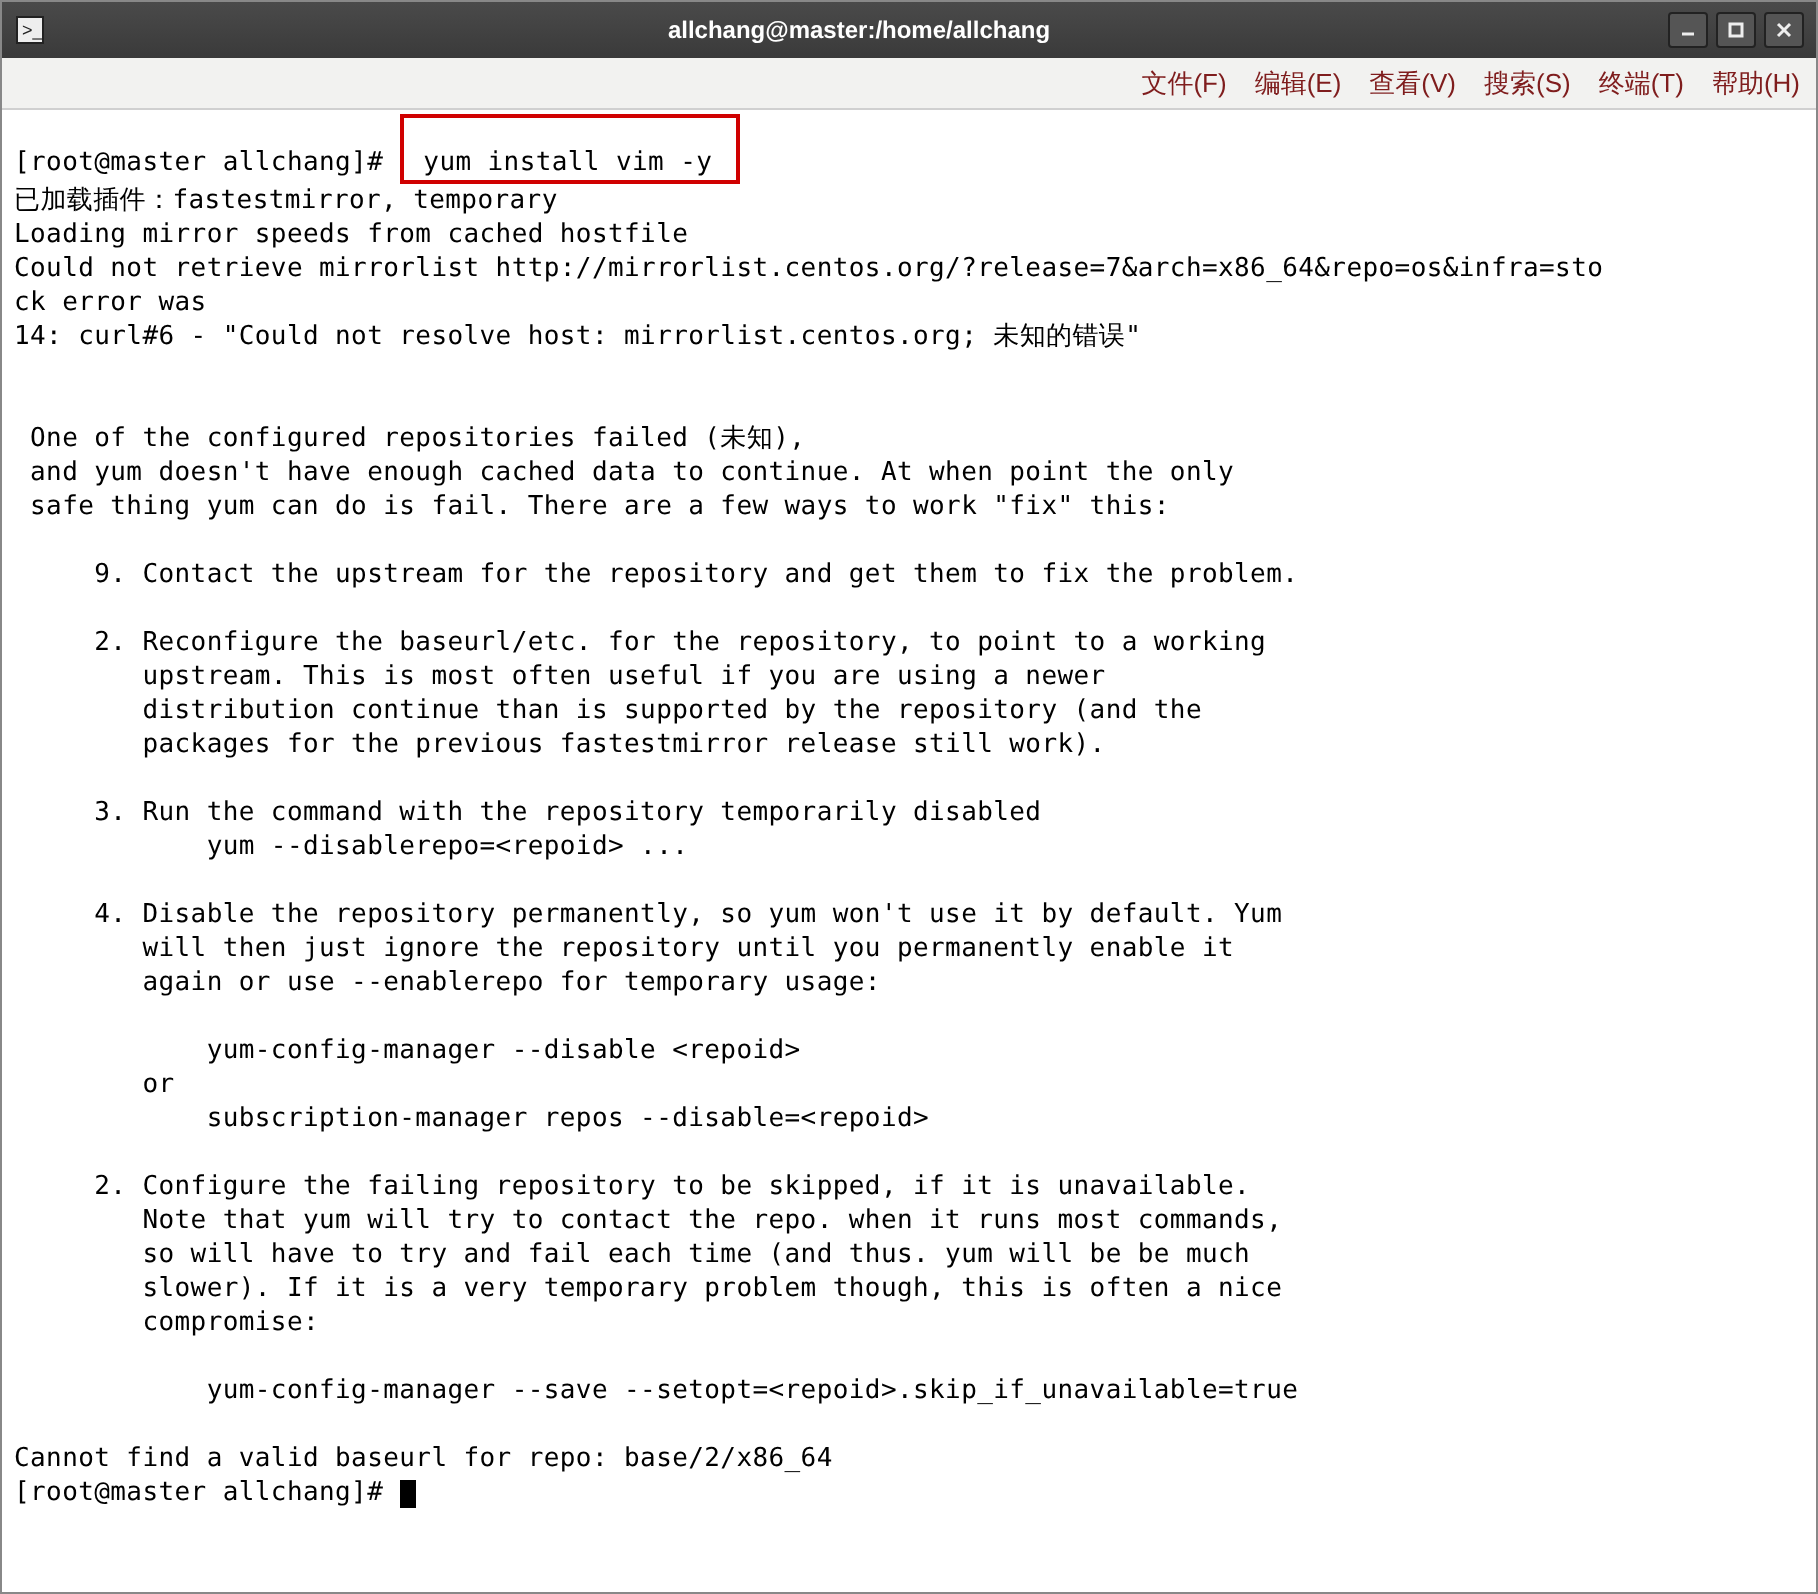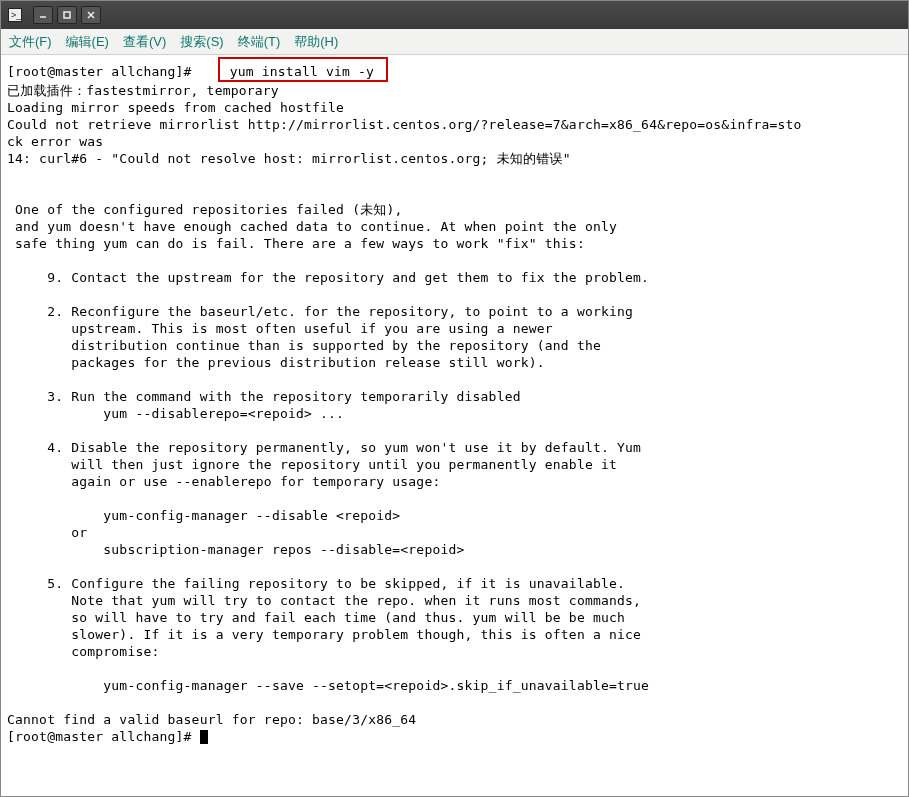--- a/index.html
+++ b/index.html
@@ -43,55 +43,57 @@
   }
   .menubar {
     background: #f2f2f0;
     border-bottom: 1px solid #d0d0d0;
     height: 26px;
     display: flex;
     align-items: center;
     padding: 0 8px;
     font-family: sans-serif;
     font-size: 13px;
-    color: #0f766e;
+    color: #7f1d1d;
     gap: 14px;
+    justify-content: flex-end;
   }
   .menubar .mitem { cursor: pointer; }
   .terminal {
     padding: 2px 6px 4px 6px;
     white-space: pre;
     line-height: 17px;
     color: #000;
     letter-spacing: 0.2px;
   }
   .redbox {
     border: 2px solid #d00000;
     display: inline-block;
-    padding: 4px 4px 0 2px;
-    margin-left: 18px;
+    padding: 14px 4px 0 2px;
+    margin-left: 0px;
   }
   .cursor {
     display: inline-block;
     width: 8px; height: 14px;
     background: #000;
     vertical-align: text-bottom;
   }
 </style>
 </head>
 <body>
 
 <div class="titlebar">
   <span class="ticon">
     <svg width="14" height="14" viewBox="0 0 14 14">
         <rect x="0" y="0" width="14" height="14" fill="#222"></rect>
         <rect x="1" y="1" width="12" height="12" fill="#eee"></rect>
         <text x="3" y="10" font-size="9" fill="#222">&gt;_</text>
       </svg>
   </span>
+  <span class="title">allchang@master:/home/allchang</span>
   <span class="wbtn">
       <svg width="10" height="10">
         <line x1="2" y1="7" x2="8" y2="7" stroke="#eee" stroke-width="1.5"></line>
       </svg>
     </span>
   <span class="wbtn">
       <svg width="10" height="10">
         <rect x="2" y="2" width="6" height="6" fill="none" stroke="#eee" stroke-width="1.5"></rect>
       </svg>
     </span>
@@ -122,35 +124,35 @@
 <span></span>
 <span> One of the configured repositories failed (未知),</span>
 <span> and yum doesn't have enough cached data to continue. At when point the only</span>
 <span> safe thing yum can do is fail. There are a few ways to work "fix" this:</span>
 <span></span>
 <span>     9. Contact the upstream for the repository and get them to fix the problem.</span>
 <span></span>
 <span>     2. Reconfigure the baseurl/etc. for the repository, to point to a working</span>
 <span>        upstream. This is most often useful if you are using a newer</span>
 <span>        distribution continue than is supported by the repository (and the</span>
-<span>        packages for the previous distribution release still work).</span>
+<span>        packages for the previous fastestmirror release still work).</span>
 <span></span>
 <span>     3. Run the command with the repository temporarily disabled</span>
 <span>            yum --disablerepo=&lt;repoid&gt; ...</span>
 <span></span>
 <span>     4. Disable the repository permanently, so yum won't use it by default. Yum</span>
 <span>        will then just ignore the repository until you permanently enable it</span>
 <span>        again or use --enablerepo for temporary usage:</span>
 <span></span>
 <span>            yum-config-manager --disable &lt;repoid&gt;</span>
 <span>        or</span>
 <span>            subscription-manager repos --disable=&lt;repoid&gt;</span>
 <span></span>
-<span>     5. Configure the failing repository to be skipped, if it is unavailable.</span>
+<span>     2. Configure the failing repository to be skipped, if it is unavailable.</span>
 <span>        Note that yum will try to contact the repo. when it runs most commands,</span>
 <span>        so will have to try and fail each time (and thus. yum will be be much</span>
 <span>        slower). If it is a very temporary problem though, this is often a nice</span>
 <span>        compromise:</span>
 <span></span>
 <span>            yum-config-manager --save --setopt=&lt;repoid&gt;.skip_if_unavailable=true</span>
 <span></span>
-<span>Cannot find a valid baseurl for repo: base/3/x86_64</span>
+<span>Cannot find a valid baseurl for repo: base/2/x86_64</span>
 <span>[root@master allchang]# </span><span class="cursor"></span></div>
 
 </body></html>

